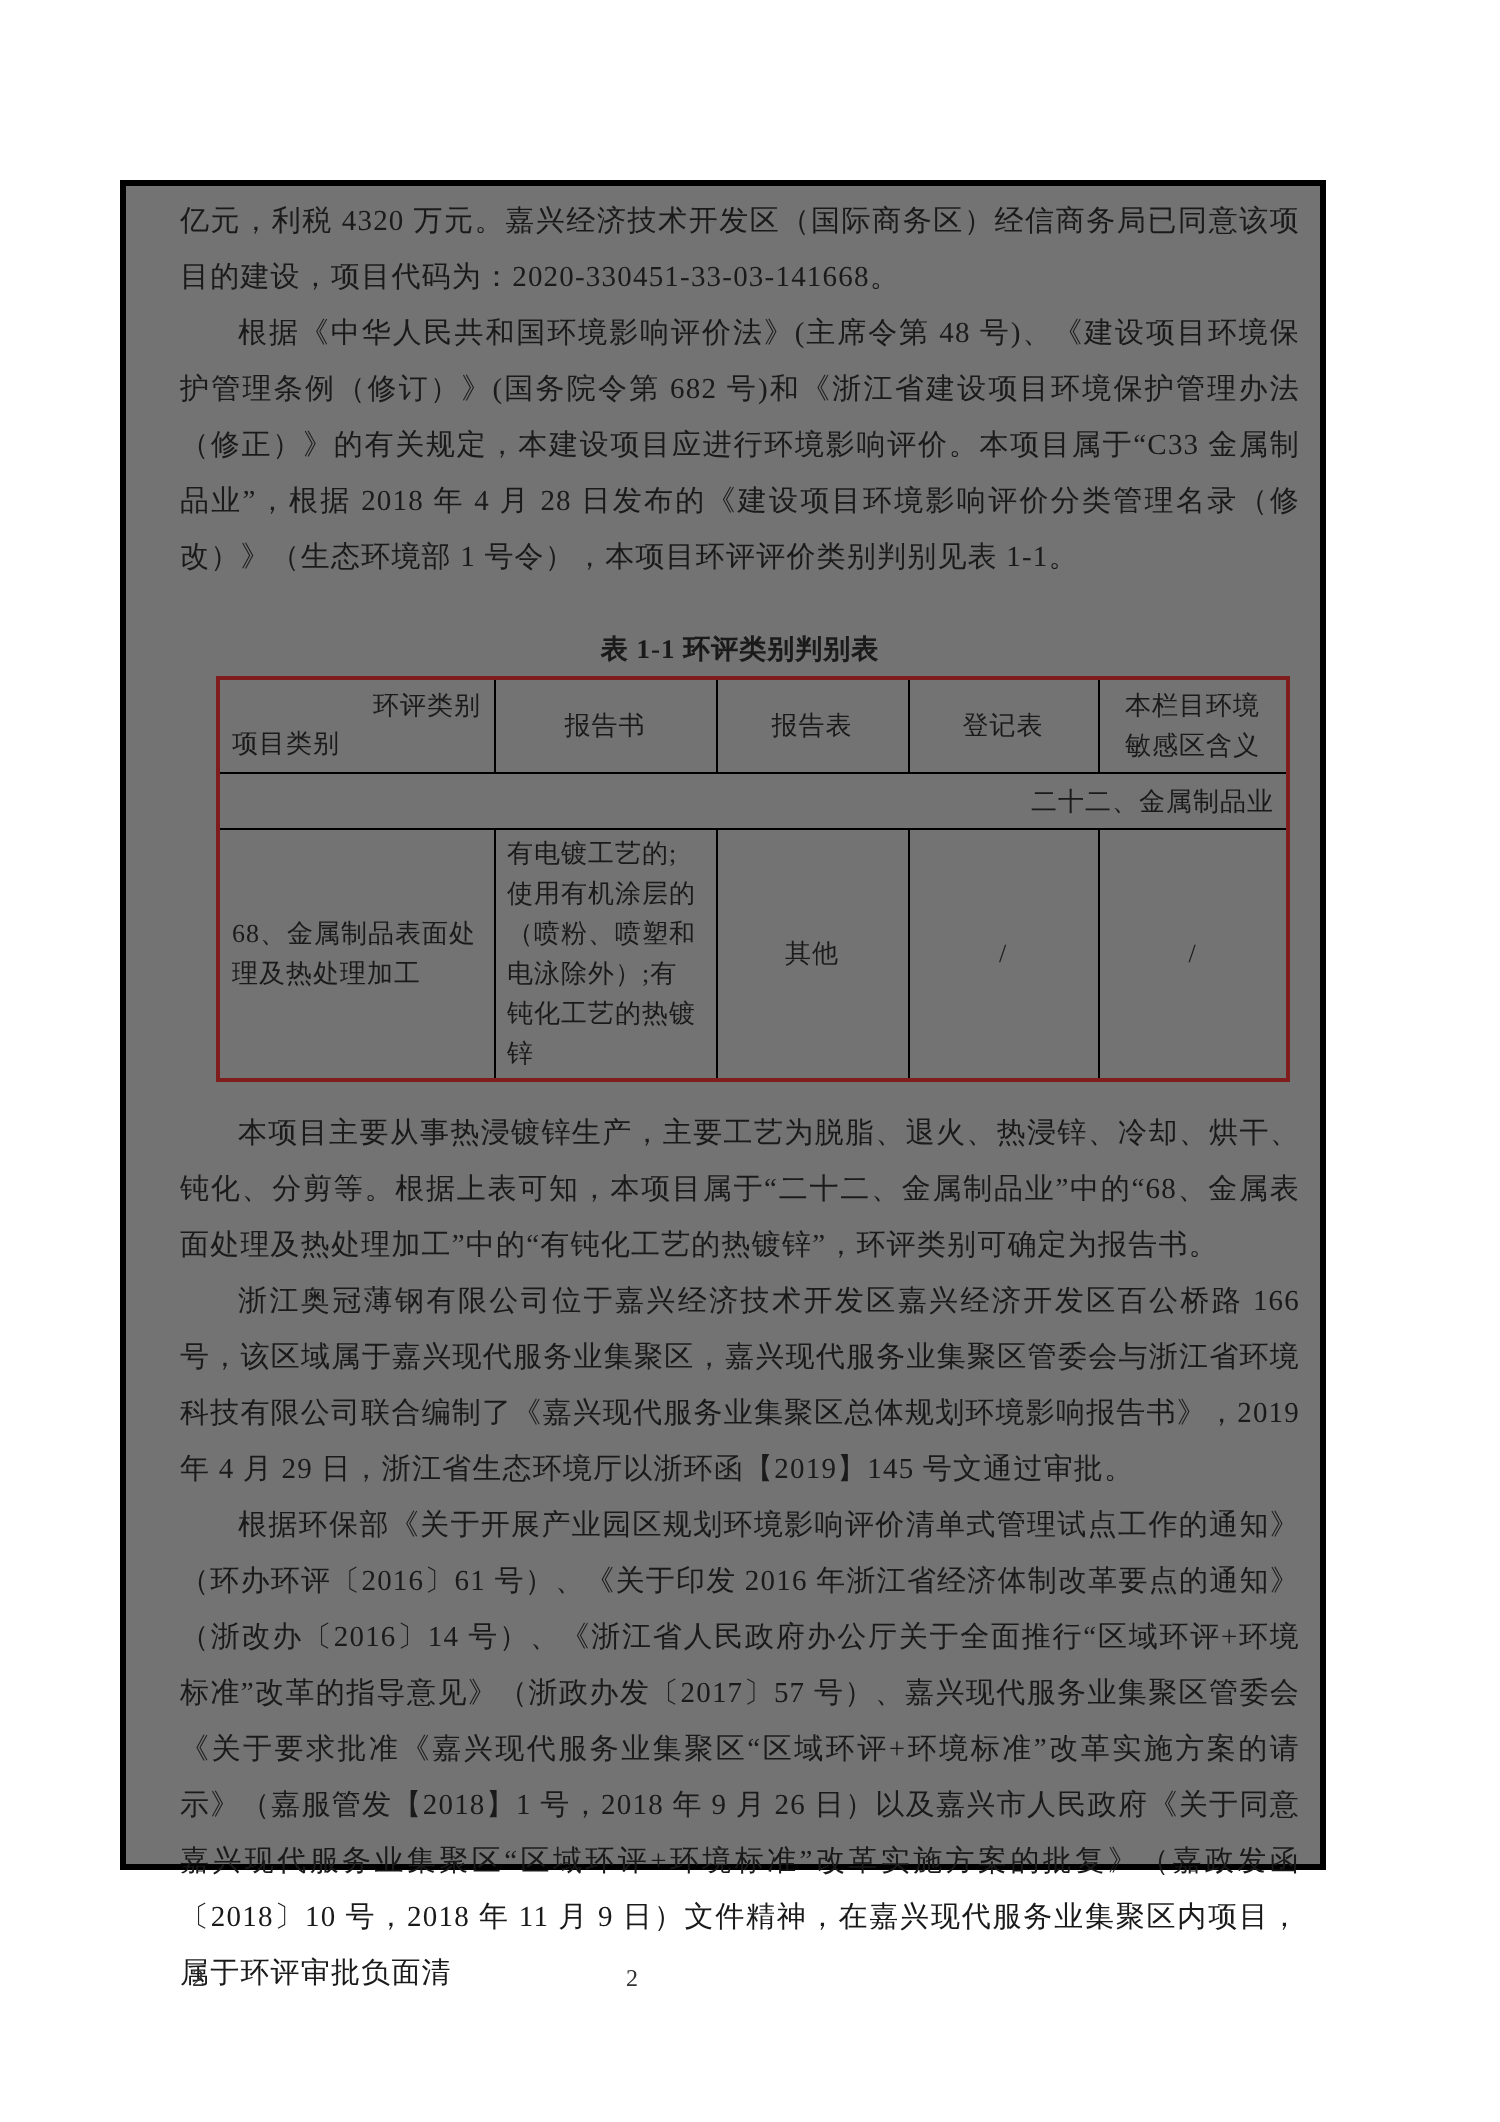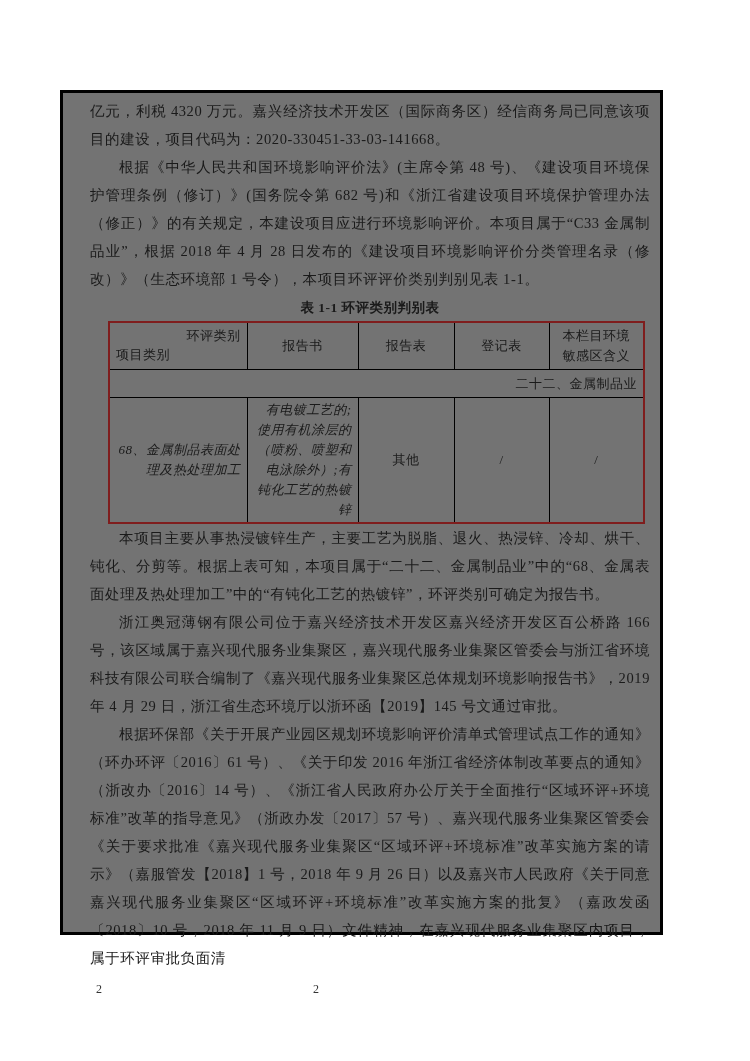--- a/index.html
+++ b/index.html
@@ -24,21 +24,21 @@
     margin:0;
     font-size:14.5px;
     line-height:28px;
     letter-spacing:0.6px;
     text-align:justify;
     text-justify:inter-ideograph;
     text-indent:2em;
   }
   .body-text.no-indent{text-indent:0;}
   .table-title{
-    margin:6px 0 4px 0;
+    margin:23px 0 4px 0;
     text-align:center;
     font-size:13.5px;
     font-weight:bold;
     letter-spacing:0.5px;
   }
   table.eia{
     border-collapse:collapse;
     table-layout:fixed;
     width:535px;
     margin-left:18px;
@@ -57,23 +57,23 @@
   col.c3{width:96px}
   col.c4{width:95px}
   col.c5{width:95px}
   .corner-cell{height:42px;padding:2px 6px;}
   .corner-top{text-align:right;}
   .corner-bottom{text-align:left;font-family:Liberation Mono, monospace;}
   .hdr-center{text-align:center;}
   .hdr-wrap{display:inline-block;max-width:72px;}
   .section-row td{height:23px;padding:1px 6px;text-align:right;}
   .data-row td{height:101px;}
-  .cell-left{text-align:right;vertical-align:middle;font-style:italic;}
+  .cell-left{text-align:left;vertical-align:middle;}
   .cell-center{text-align:center;vertical-align:middle;}
-  .after-table{margin-top:0;}
+  .after-table{margin-top:12px;}
   .page-number{
     position:absolute;
     top:982px;
     font-size:12px;
     color:#333;
   }
   .page-number.left{left:96px;}
   .page-number.center{left:313px;}
 </style>
 </head>

